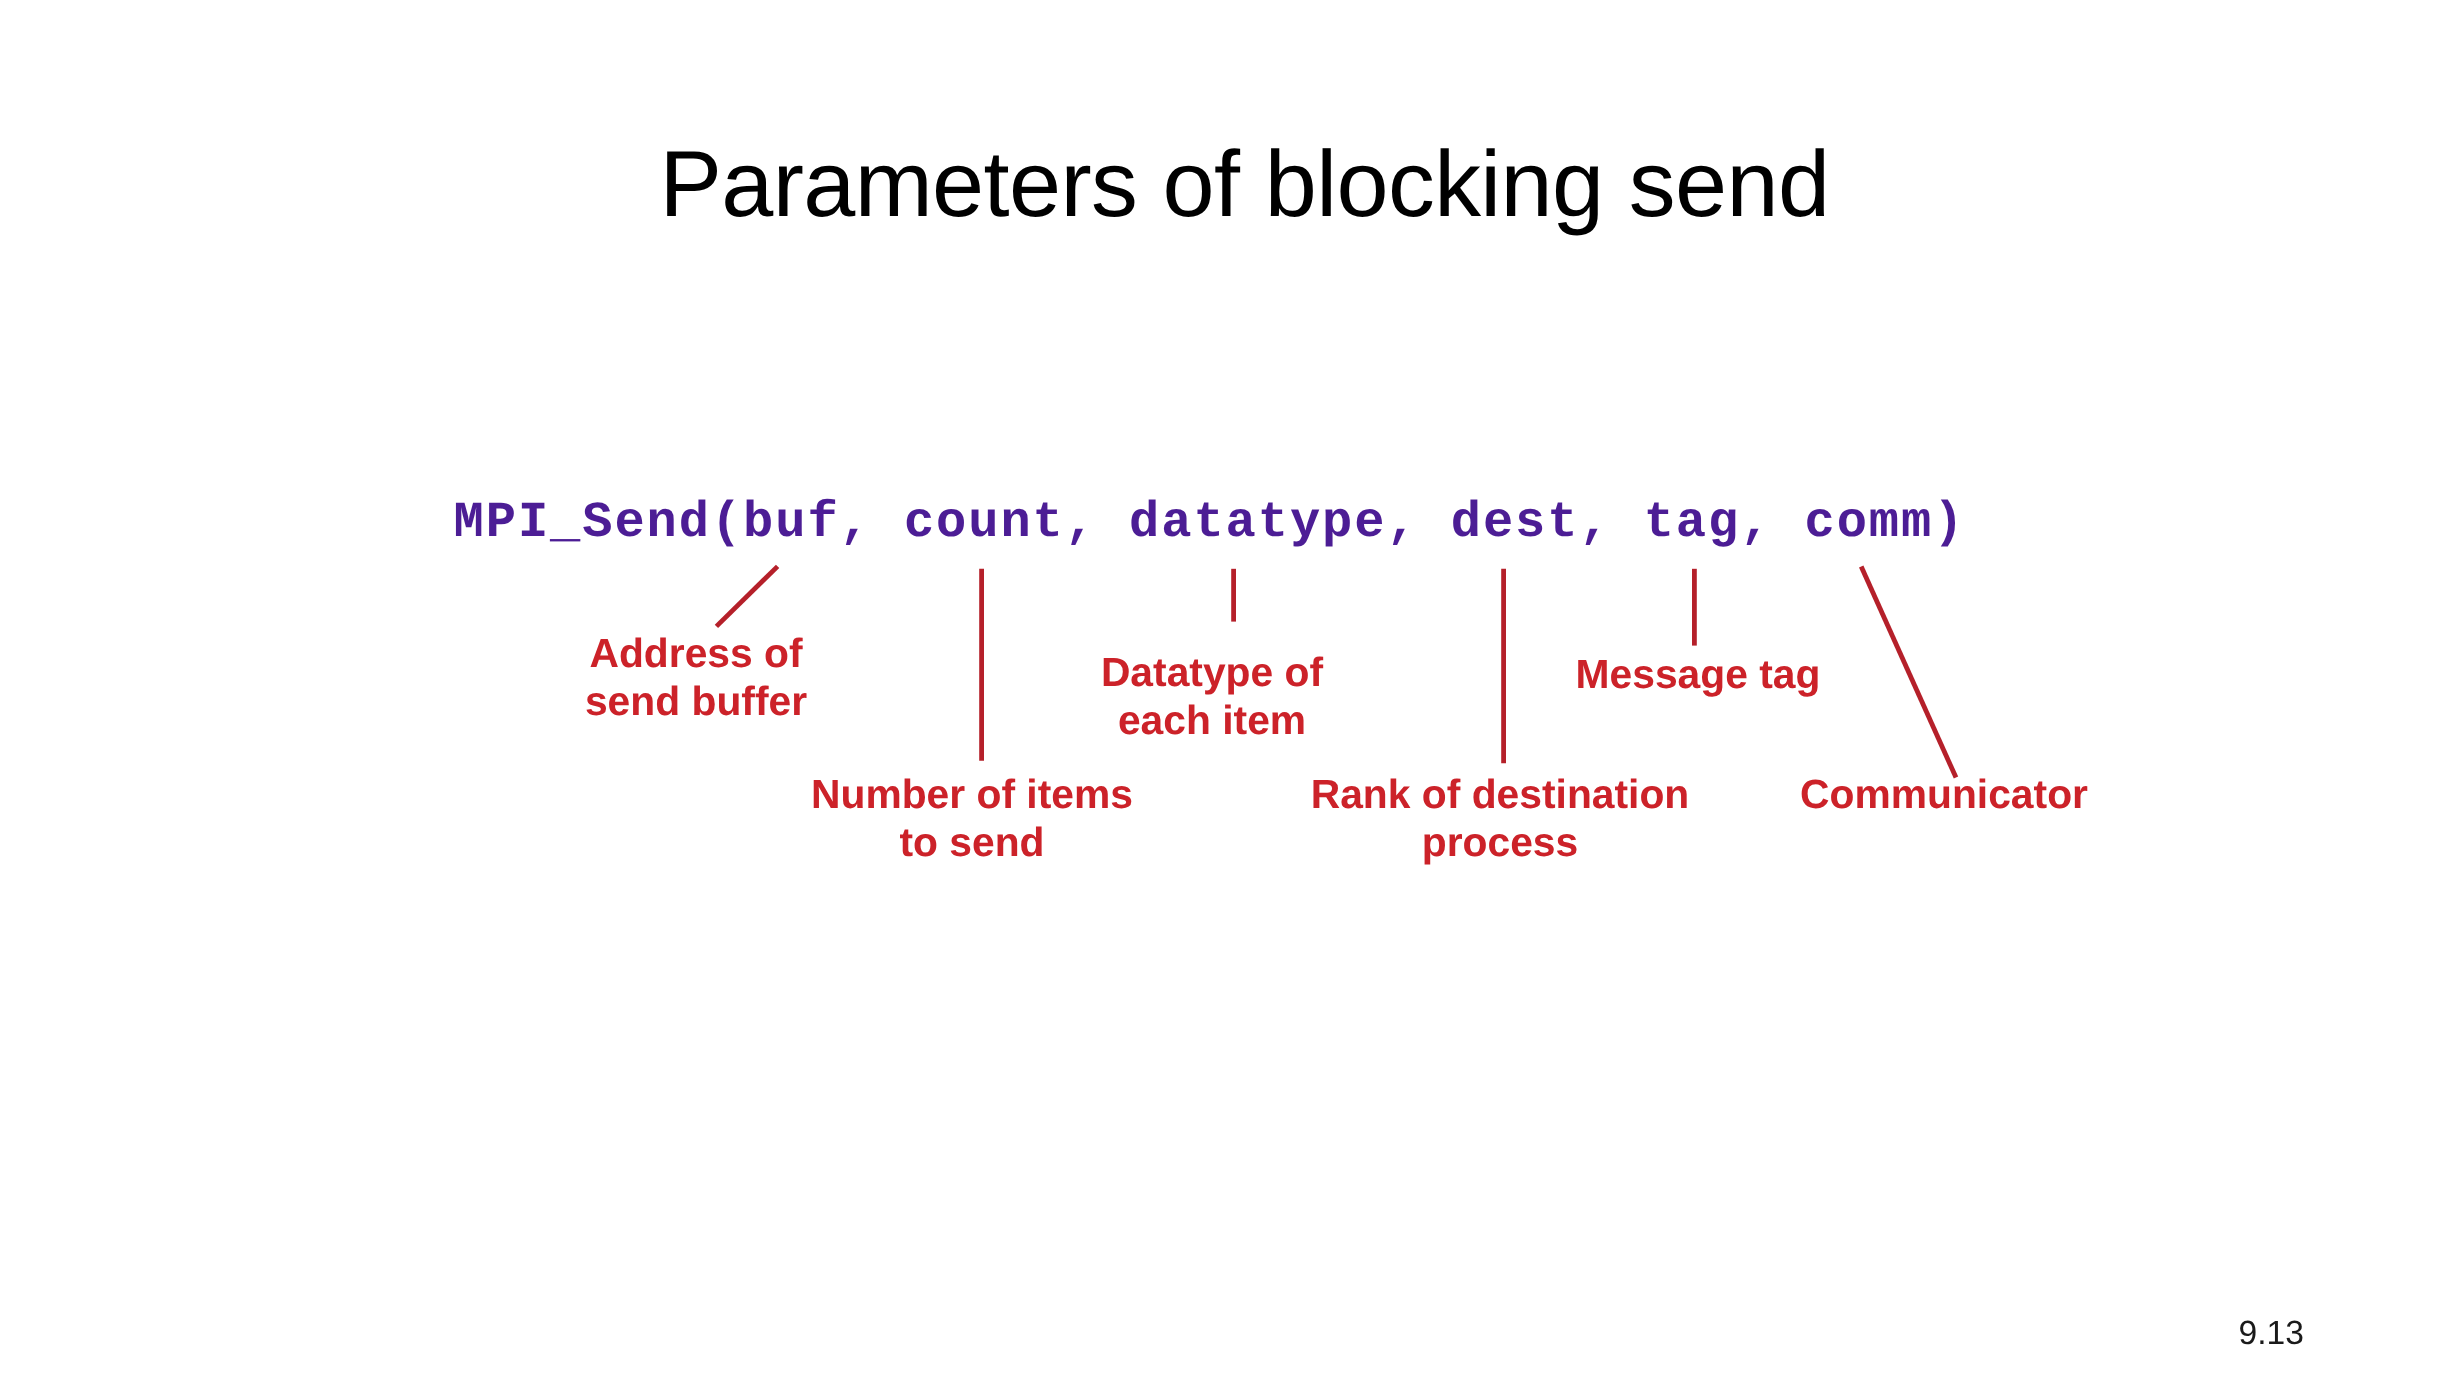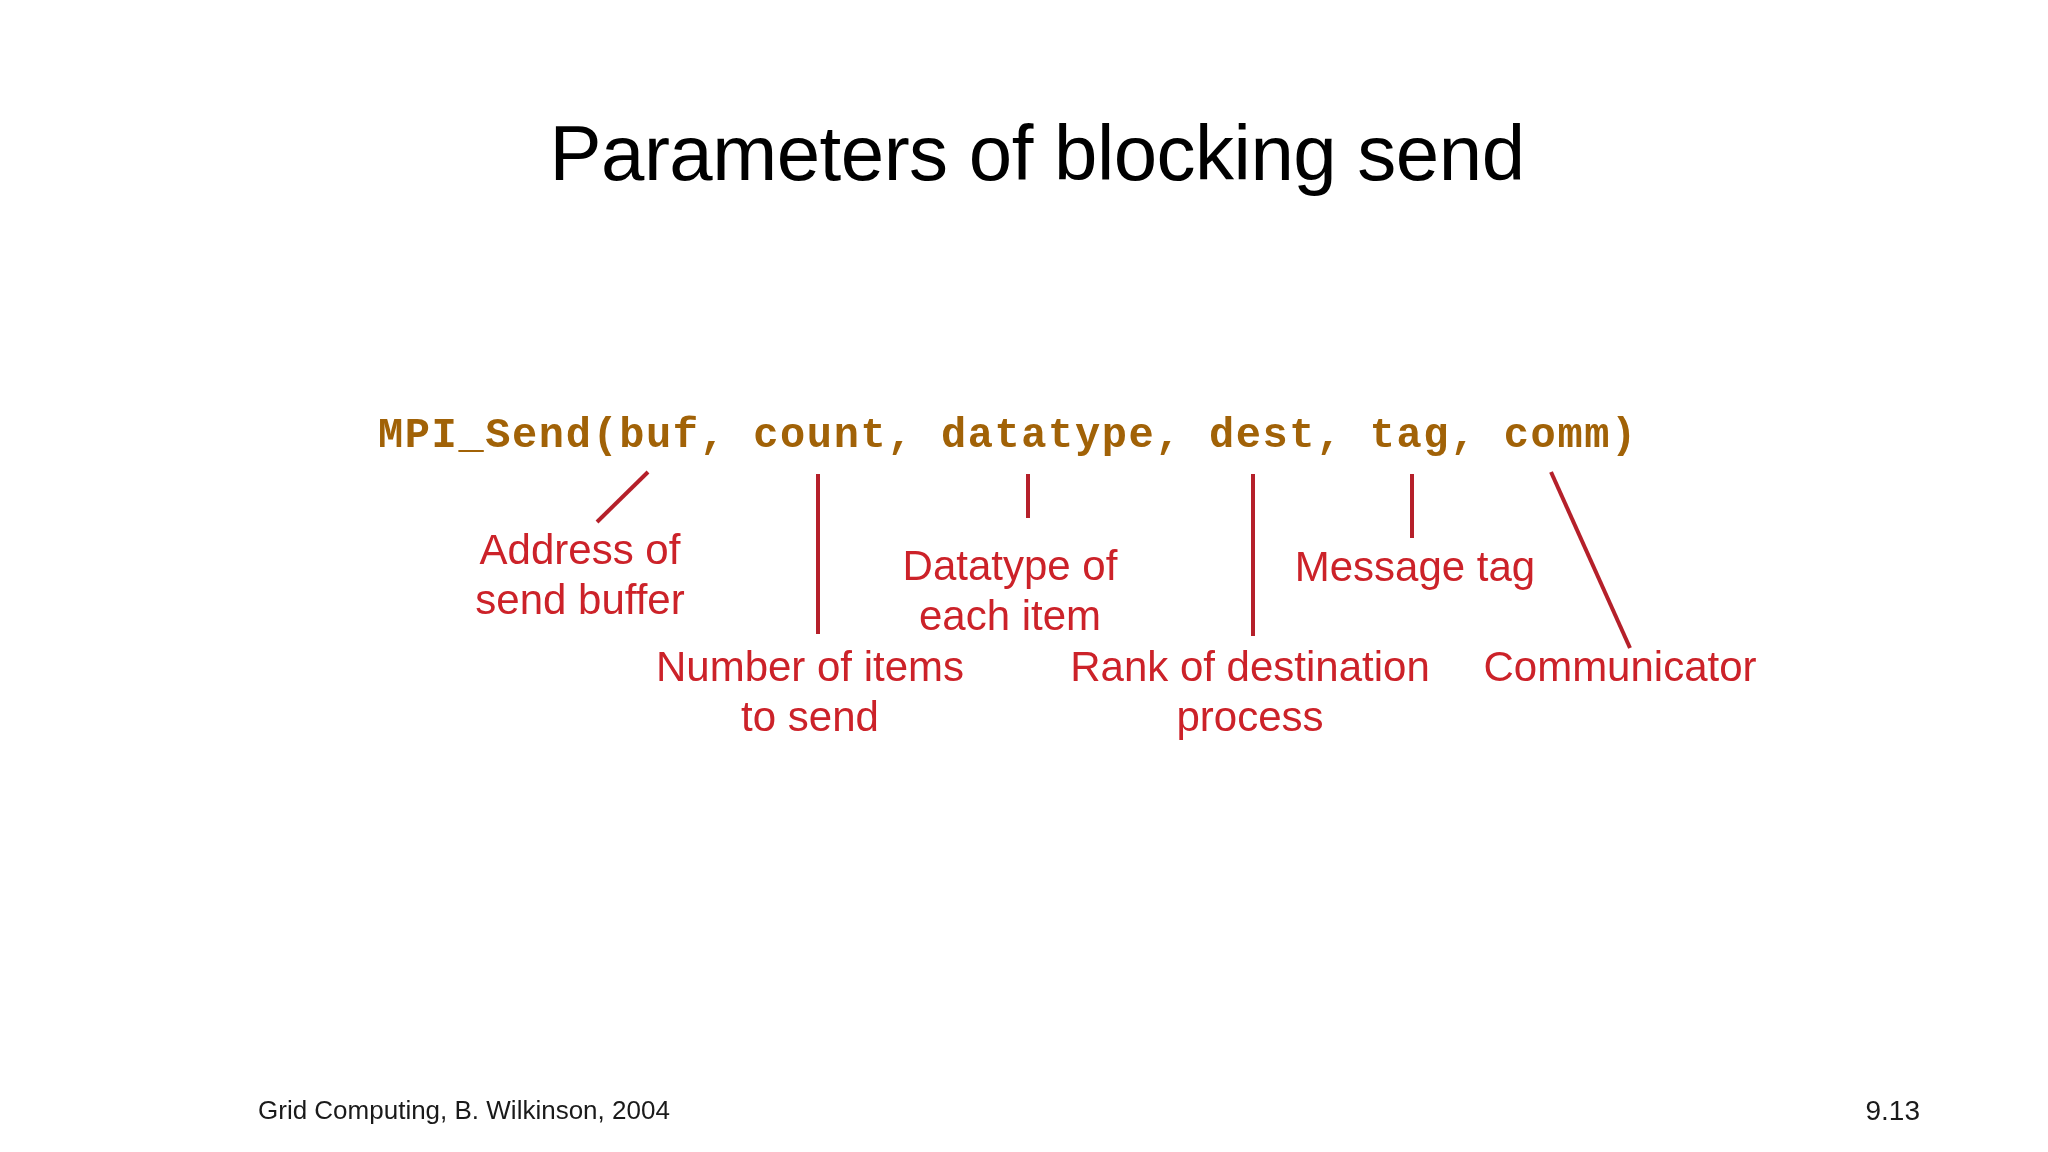--- a/index.html
+++ b/index.html
@@ -36,41 +36,41 @@
   }
 
   
   #code-line {
     position: absolute;
     left: 378px;
     top: 412px;
     font-family: "Liberation Mono", "DejaVu Sans Mono", monospace;
     font-size: 42px;
     font-weight: bold;
-    color: #a16207;
+    color: #4c1d95;
     letter-spacing: 1.6px;
     white-space: pre;
   }
 
   
   #leader-lines {
     position: absolute;
     left: 0;
     top: 0;
     width: 2048px;
     height: 1152px;
     pointer-events: none;
   }
 
   
   .annot {
     position: absolute;
     font-family: "Liberation Sans", sans-serif;
-    font-size: 42px;
-    font-weight: 400;
+    font-size: 34px;
+    font-weight: 700;
     color: #CC2229;
     line-height: 1.18;
     text-align: center;
     white-space: pre-line;
   }
 
   #annot-buf        { left: 455px;  top: 525px;  width: 250px; }
   #annot-count      { left: 630px;  top: 642px;  width: 360px; }
   #annot-datatype   { left: 880px;  top: 525px;  width: 260px; margin-top: 16px; }
   #annot-dest       { left: 1050px; top: 642px;  width: 400px; }
@@ -131,17 +131,16 @@
   <div class="annot" id="annot-datatype">Datatype of
 each item</div>
 
   <div class="annot" id="annot-tag">Message tag</div>
 
   <div class="annot" id="annot-dest">Rank of destination
 process</div>
 
   <div class="annot" id="annot-comm">Communicator</div>
 
-  <div id="footer-credit">Grid Computing, B. Wilkinson, 2004</div>
 
   <div id="footer-pagenum">9.13</div>
 
 </div>
 
 </body></html>

